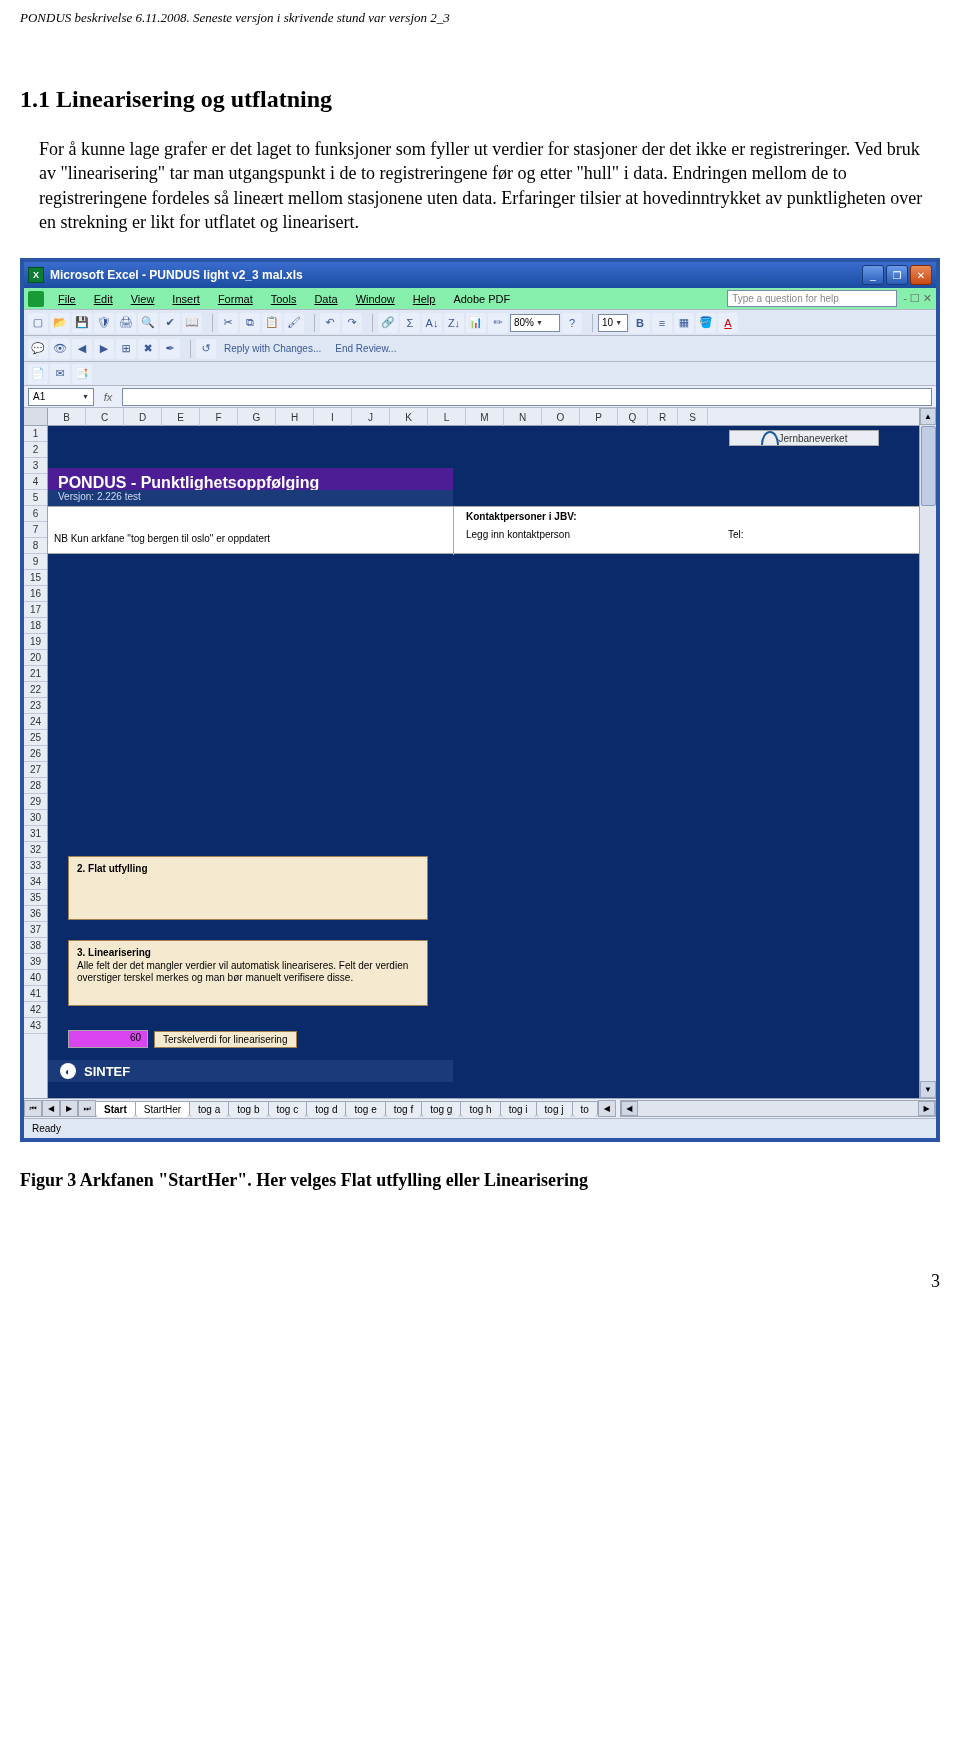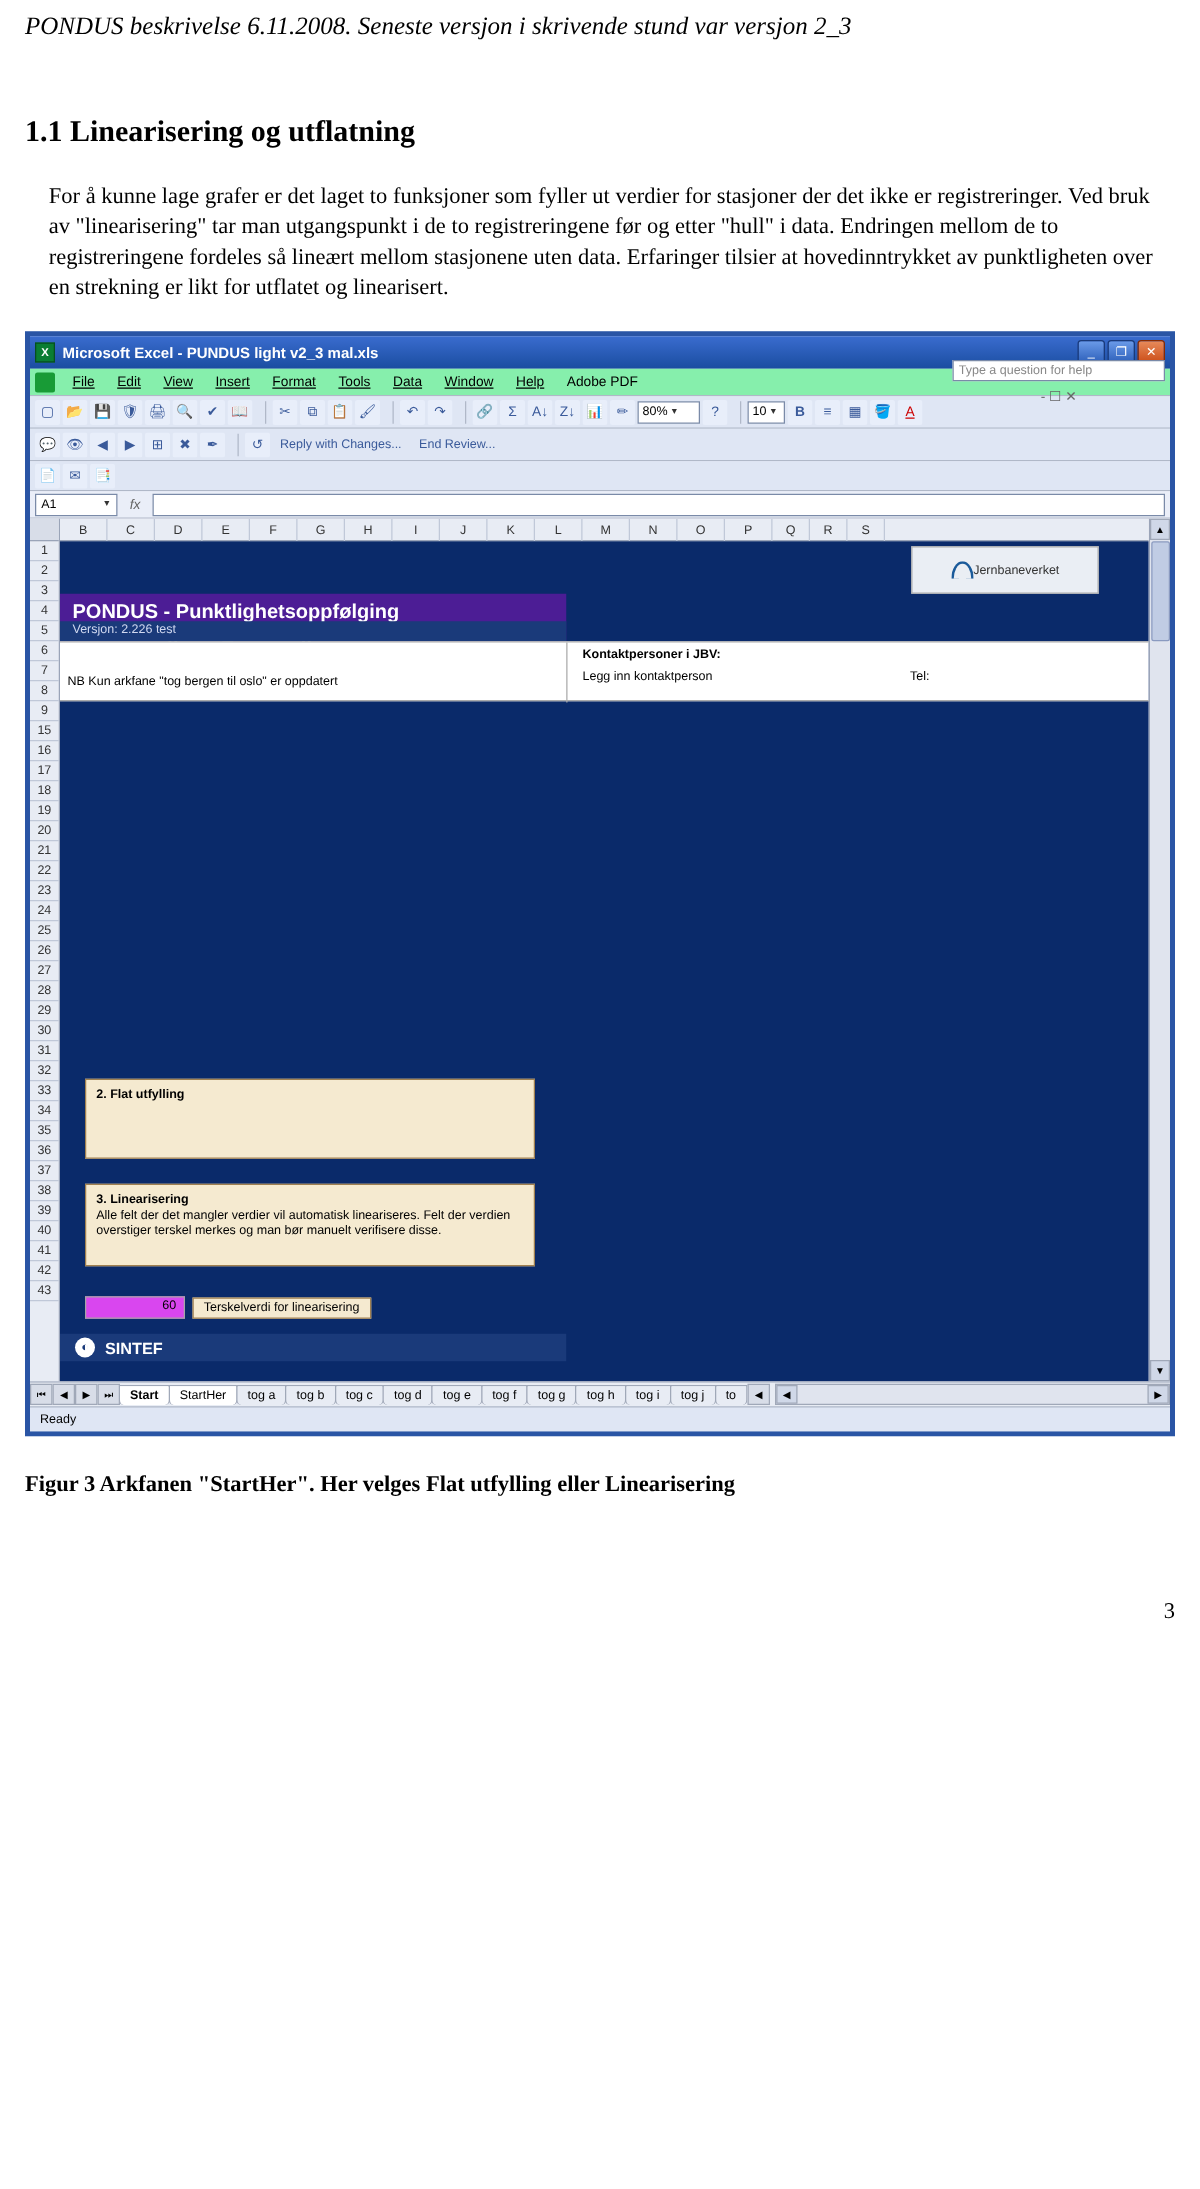--- a/index.html
+++ b/index.html
@@ -1,37 +1,37 @@
 <!DOCTYPE html>
 <html><head>
 <meta charset="utf-8">
 <style>
   * { margin: 0; padding: 0; box-sizing: border-box; }
   body { font-family: "Times New Roman", serif; background: #fff; width: 960px; margin: 0 auto; padding: 10px 20px 40px; font-size: 18px; }
-  .header-line { font-style: italic; font-size: 20px; color: #000; margin-bottom: 60px; }
+  .header-line { font-style: italic; font-size: 13px; color: #000; margin-bottom: 60px; }
   .section-title { font-size: 24px; font-weight: bold; margin-bottom: 24px; }
   .body-text { font-size: 18px; line-height: 1.35; margin-bottom: 24px; margin-left: 19px; }
   .figure-caption { font-size: 18px; font-weight: bold; margin-top: 28px; }
   .page-num { text-align: right; font-size: 18px; margin-top: 80px; }
 
   
   .app-shot { border: 4px solid #2a55a5; background: #e8eefa; font-family: Tahoma, Arial, sans-serif; font-size: 11px; color: #000; }
   .titlebar { background: linear-gradient(#3a6ccf, #1a4da0); color: #fff; height: 26px; display: flex; align-items: center; justify-content: space-between; padding: 0 4px; }
   .titlebar-left { display: flex; align-items: center; gap: 6px; }
   .win-icon { width: 16px; height: 16px; background: #0a7d33; border: 1px solid #064f20; display: flex; align-items: center; justify-content: center; color: #fff; font-size: 9px; font-weight: bold; }
   .titletext { font-weight: bold; font-size: 12px; }
   .winbtns { display: flex; gap: 2px; }
   .winbtn { width: 22px; height: 20px; background: linear-gradient(#6a9ae8, #2a5db8); border: 1px solid #1a3a7a; border-radius: 3px; color: #fff; display: flex; align-items: center; justify-content: center; font-size: 10px; }
   .winbtn.close { background: linear-gradient(#e88a5a, #ca4a14); border-color: #8a2a00; }
 
   .menubar { background: #86efac; height: 22px; display: flex; align-items: center; padding: 0 4px; gap: 2px; border-bottom: 1px solid #b0b8c8; }
   .menu-icon { width: 16px; height: 16px; background: #189b36; border-radius: 2px; margin-right: 4px; }
   .menuitem { padding: 2px 8px; }
   .menuitem u { text-decoration: underline; }
-  .help-right { margin-left: auto; display: flex; align-items: center; gap: 6px; flex-direction: column; }
+  .help-right { margin-left: auto; display: flex; align-items: center; gap: 6px; }
   .help-box { width: 170px; height: 17px; border: 1px solid #7a8aa8; background: #fff; padding: 0 4px; color: #888; font-size: 10px; display: flex; align-items: center; }
   .dash { color: #666; }
 
   .toolbar { background: #dfe6f4; height: 26px; border-bottom: 1px solid #b0b8c8; display: flex; align-items: center; padding: 0 4px; gap: 2px; }
   .tbtn { width: 20px; height: 20px; background: #e8eefa; border: 1px solid transparent; border-radius: 2px; display: flex; align-items: center; justify-content: center; color: #3a5a9a; font-size: 11px; }
   .tspacer { width: 6px; border-right: 1px solid #b0b8c8; height: 18px; margin: 0 3px; }
   .tinput { height: 18px; border: 1px solid #7a8aa8; background: #fff; padding: 0 3px; font-size: 10px; display: flex; align-items: center; }
   .dropdown-arrow { font-size: 7px; color: #333; margin-left: 2px; }
 
   .toolbar2 { background: #dfe6f4; height: 26px; border-bottom: 1px solid #b0b8c8; display: flex; align-items: center; padding: 0 4px; gap: 2px; }
@@ -57,21 +57,21 @@
   .title-block .line2 { font-size: 15px; font-weight: bold; }
   .version-row { position: absolute; left: 0; top: 64px; width: 405px; height: 16px; background: #1a3a7a; color: #d0d8f0; font-size: 10px; padding: 1px 10px; }
 
   .white-strip { position: absolute; left: 0; top: 80px; width: 100%; height: 48px; background: #fff; border-top: 1px solid #aaa; border-bottom: 1px solid #aaa; font-size: 10px; }
   .ws-left { position: absolute; left: 6px; top: 26px; }
   .ws-right1 { position: absolute; left: 418px; top: 4px; font-weight: bold; }
   .ws-right2 { position: absolute; left: 418px; top: 22px; }
   .ws-tel { position: absolute; left: 680px; top: 22px; }
   .ws-divider { position: absolute; left: 405px; top: 0; width: 1px; height: 48px; background: #aaa; }
 
-  .logo-box { position: absolute; right: 40px; top: 4px; width: 150px; height: 38px; background: #eaeef4; border: 1px solid #aaa; display: flex; align-items: center; justify-content: center; gap: 0; font-size: 10px; color: #333; }
+  .logo-box { position: absolute; right: 40px; top: 4px; width: 150px; height: 16px; background: #eaeef4; border: 1px solid #aaa; display: flex; align-items: center; justify-content: center; gap: 0; font-size: 10px; color: #333; }
   .logo-mark { width: 18px; height: 14px; border: 2px solid #1a5a9a; border-radius: 50% 50% 0 0 / 100% 100% 0 0; border-bottom: none; }
 
   .box1, .box2 { position: absolute; left: 20px; width: 360px; background: #f5ead0; border: 1px solid #a08050; padding: 6px 8px; font-size: 10px; line-height: 1.25; }
   .box1 { top: 430px; height: 64px; }
   .box2 { top: 514px; height: 66px; }
   .box1 .bt, .box2 .bt { font-weight: bold; }
 
   .threshold-row { position: absolute; left: 20px; top: 604px; display: flex; align-items: center; gap: 6px; }
   .threshold-val { width: 80px; height: 18px; background: #d946ef; border: 1px solid #a5a5a5; text-align: right; padding: 1px 6px; font-size: 10px; }
   .threshold-label { background: #f5ead0; border: 1px solid #a08050; padding: 2px 8px; font-size: 10px; }

